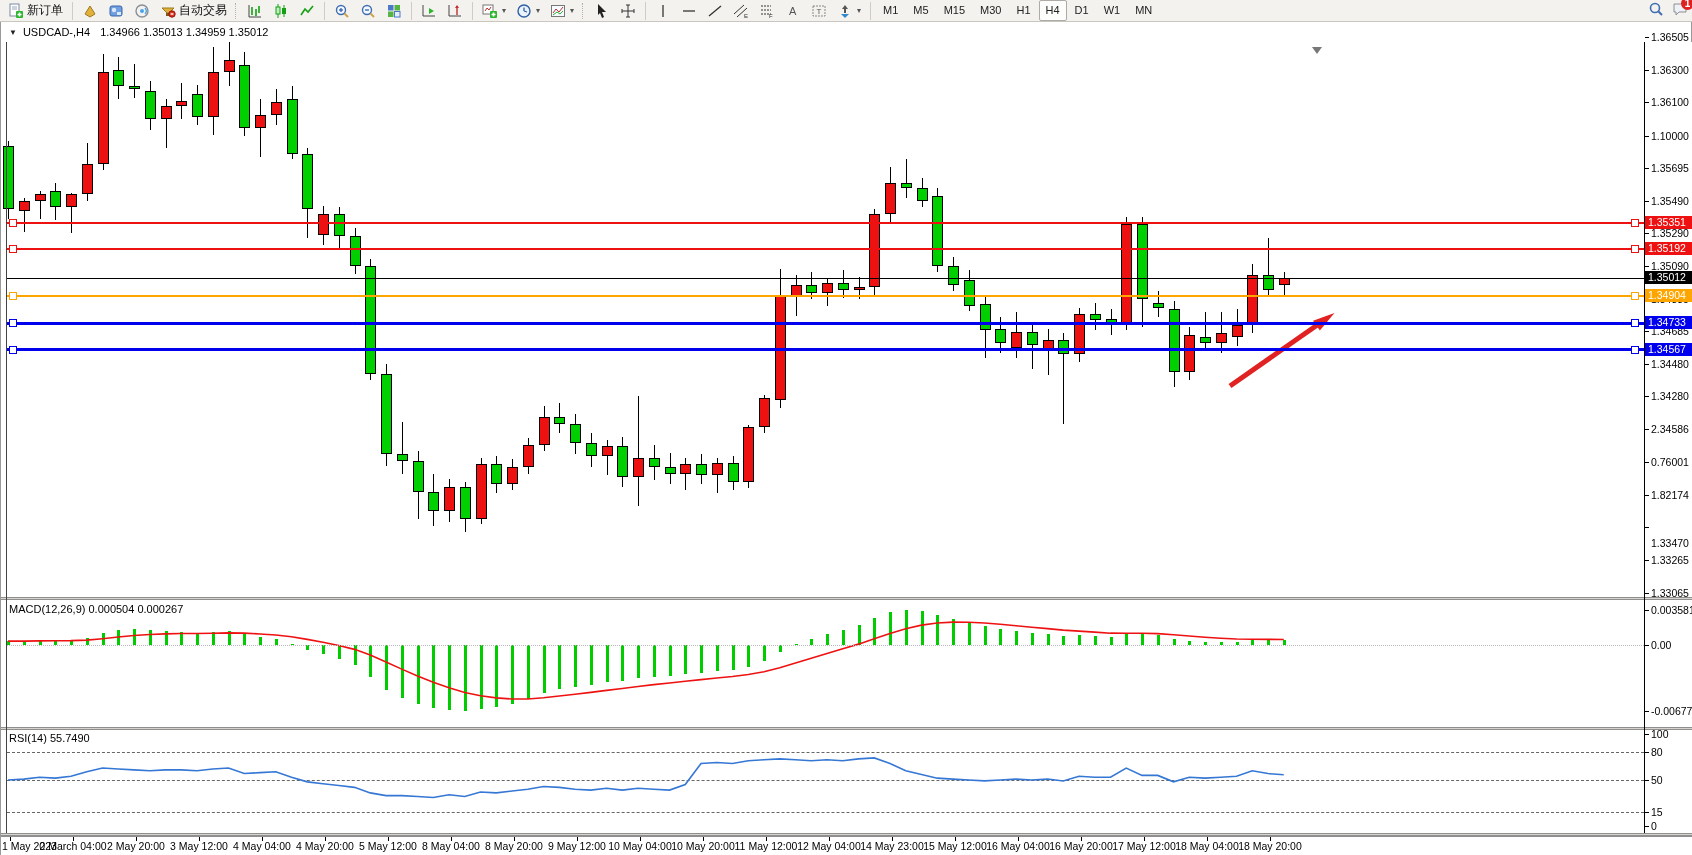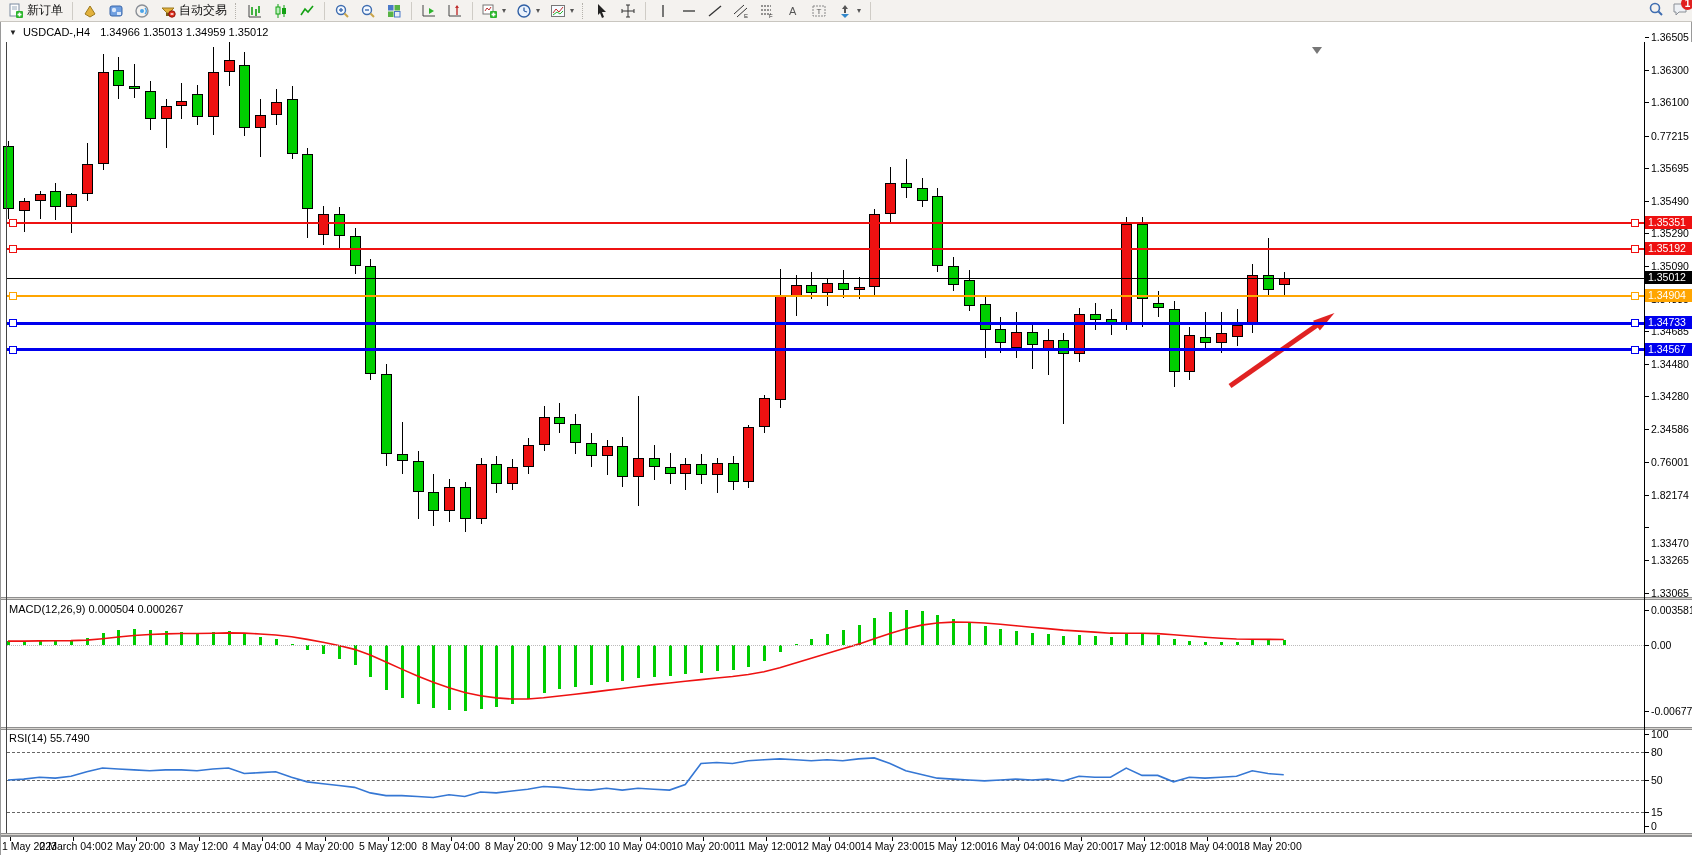--- a/index.html
+++ b/index.html
@@ -242,20 +242,31 @@
         </svg>
     </div>
     <div class="tbtn">
       <svg class="ticon" viewBox="0 0 16 16">
           <path d="M8 2 L11 6 L9 6 L9 10 L7 10 L7 6 L5 6 Z" fill="#555"></path>
           <path d="M4 11 L12 11 L8 15 Z" fill="#38c"></path>
         </svg>
       <span class="caret">▾</span>
     </div>
     <div class="sep"></div>
+    <div id="tf-group" style="display: flex; align-items: center; gap: 1px;">
+        <div class="tf">M1</div>
+        <div class="tf">M5</div>
+        <div class="tf">M15</div>
+        <div class="tf">M30</div>
+        <div class="tf">H1</div>
+        <div class="tf active">H4</div>
+        <div class="tf">D1</div>
+        <div class="tf">W1</div>
+        <div class="tf">MN</div>
+      </div>
     <div id="tb-right">
       <svg class="ticon" viewBox="0 0 16 16">
           <circle cx="7" cy="7" r="4.5" fill="none" stroke="#3f6db0" stroke-width="1.6"></circle>
           <line x1="10.5" y1="10.5" x2="14" y2="14" stroke="#3f6db0" stroke-width="2"></line>
         </svg>
       <div style="position:relative;">
         <svg class="ticon" viewBox="0 0 16 16">
             <path d="M2 3 h12 v8 h-7 l-3 3 v-3 h-2 Z" fill="#eef1f5" stroke="#8a8f96"></path>
           </svg>
         <span id="chat-badge">1</span>
@@ -612,21 +623,21 @@
       <div class="line-label" style="top: 320.987px; background: rgb(0, 0, 238);">1.34567</div>
       <div class="hline" style="top: 256.12px; height: 1px; background: rgb(0, 0, 0); z-index: 2;"></div>
       <div class="line-label" style="top: 249.119px; background: rgb(0, 0, 0); z-index: 7;">1.35012</div>
       <div class="axis-tick" style="top: 15px;"></div>
       <div class="axis-label" style="top: 9px;">1.36505</div>
       <div class="axis-tick" style="top: 48.1075px;"></div>
       <div class="axis-label" style="top: 42.1075px;">1.36300</div>
       <div class="axis-tick" style="top: 80.4075px;"></div>
       <div class="axis-label" style="top: 74.4075px;">1.36100</div>
       <div class="axis-tick" style="top: 113.515px;"></div>
-      <div class="axis-label" style="top: 107.515px;">0.77215</div>
+      <div class="axis-label" style="top: 107.515px;">1.10000</div>
       <div class="axis-tick" style="top: 145.815px;"></div>
       <div class="axis-label" style="top: 139.815px;">1.35695</div>
       <div class="axis-tick" style="top: 178.923px;"></div>
       <div class="axis-label" style="top: 172.923px;">1.35490</div>
       <div class="axis-tick" style="top: 211.222px;"></div>
       <div class="axis-label" style="top: 205.222px;">1.35290</div>
       <div class="axis-tick" style="top: 243.523px;"></div>
       <div class="axis-label" style="top: 237.523px;">1.35090</div>
       <div class="axis-tick" style="top: 276.63px;"></div>
       <div class="axis-label" style="top: 270.63px;">1.34885</div>

